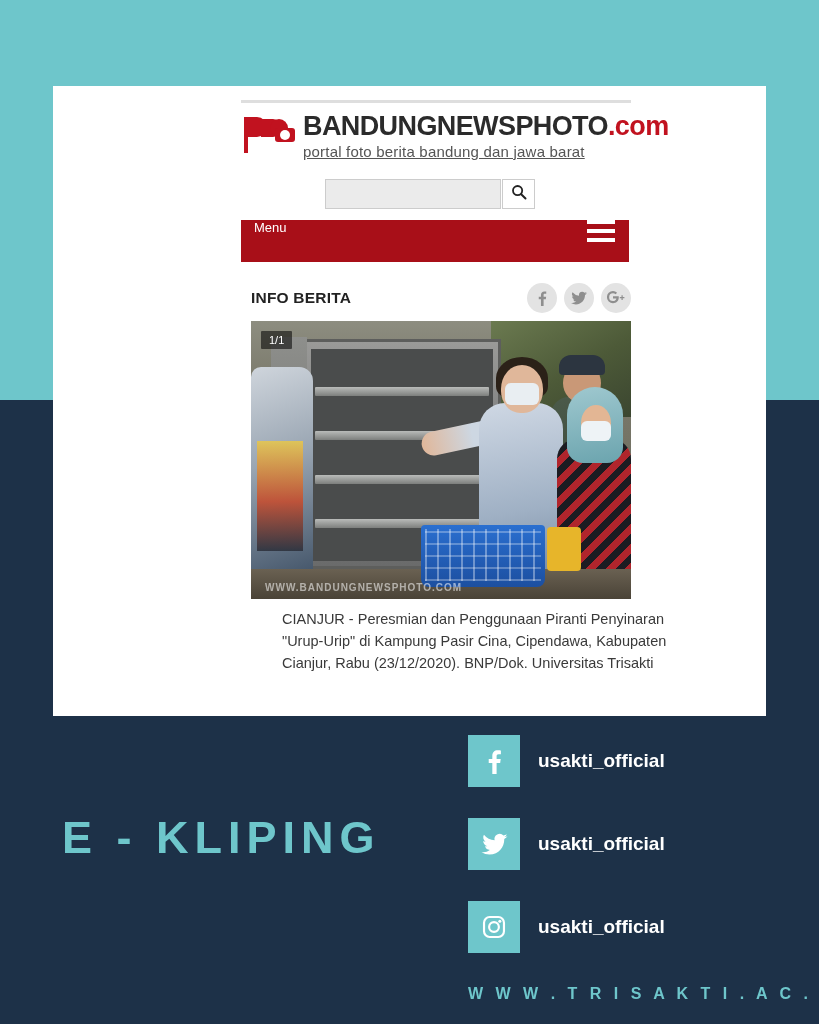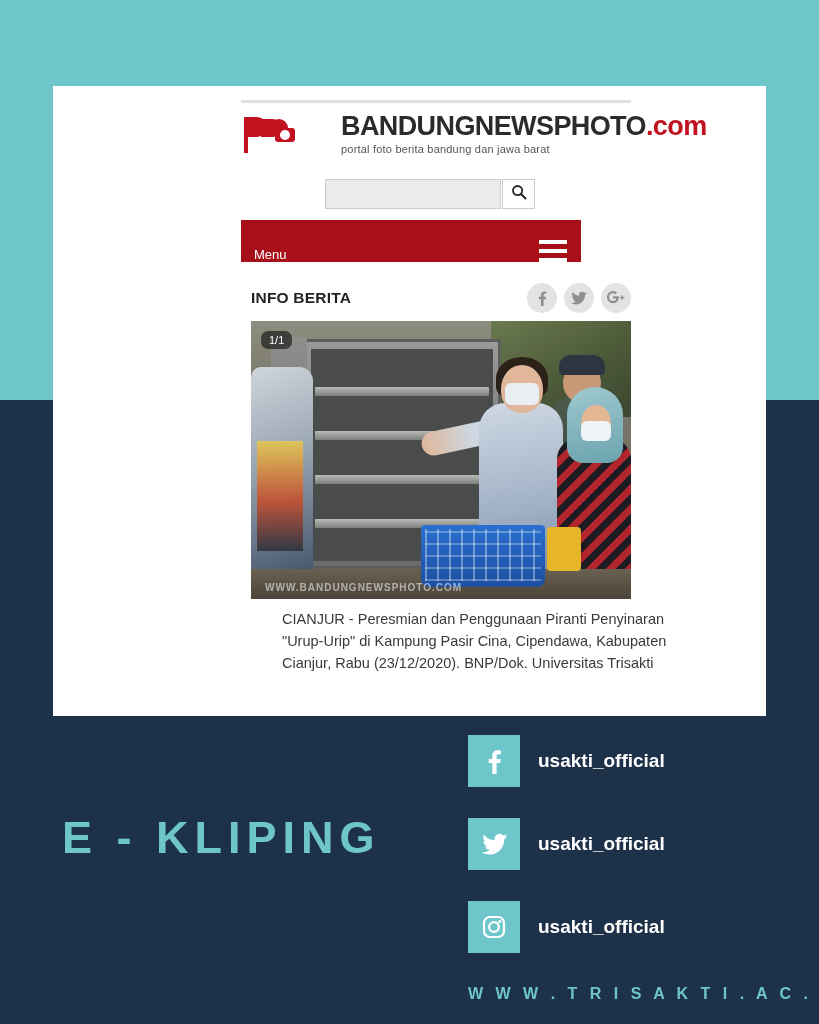--- a/index.html
+++ b/index.html
@@ -66,39 +66,39 @@
     left: 0px;
     top: 2px;
     width: 58px;
     height: 44px;
   }
   .logo-mark svg { display: block; }
   .logo-text {
     position: absolute;
     left: 62px;
     top: 0px;
-    margin-left: 38px;
   }
   .logo-title {
     font-size: 27px;
     font-weight: bold;
     letter-spacing: -0.6px;
     color: #2b2b2b;
     line-height: 30px;
     white-space: nowrap;
   }
   .logo-title .dotcom {
     color: #c1121f;
   }
   .logo-sub {
-    font-size: 11px;
+    font-size: 15px;
     color: #555555;
     letter-spacing: 0.2px;
     margin-top: 2px;
     white-space: nowrap;
+    text-decoration: underline;
   }
   
   .search-row {
     position: absolute;
     left: 137px;
     top: 93px;
     width: 210px;
     height: 32px;
   }
   .search-input {
@@ -127,25 +127,25 @@
     display: flex;
     align-items: center;
     justify-content: center;
     cursor: pointer;
   }
   
   .menubar {
     position: absolute;
     left: 53px;
     top: 134px;
-    width: 340px;
+    width: 388px;
     height: 42px;
     background: #a80f18;
     display: flex;
-    align-items: flex-end;
+    align-items: flex-start;
     justify-content: space-between;
   }
   .menubar-label {
     color: #ffffff;
     font-size: 13px;
     margin-left: 13px;
   }
   .hamburger {
     margin-right: 14px;
     width: 28px;
@@ -208,21 +208,21 @@
     background: #5a5a52;
   }
   .photo-badge {
     position: absolute;
     left: 10px;
     top: 10px;
     background: rgba(0,0,0,0.55);
     color: #fff;
     font-size: 11px;
     padding: 3px 8px;
-    border-radius: 7px;
+    border-radius: 1px;
     z-index: 5;
   }
   .watermark {
     position: absolute;
     left: 14px;
     bottom: 6px;
     color: rgba(255,255,255,0.55);
     font-size: 10px;
     letter-spacing: 1px;
     font-weight: bold;

